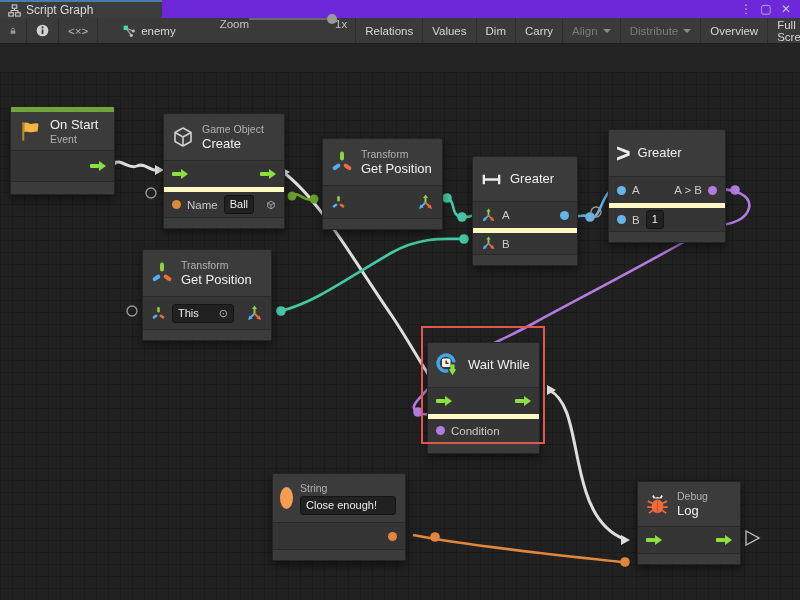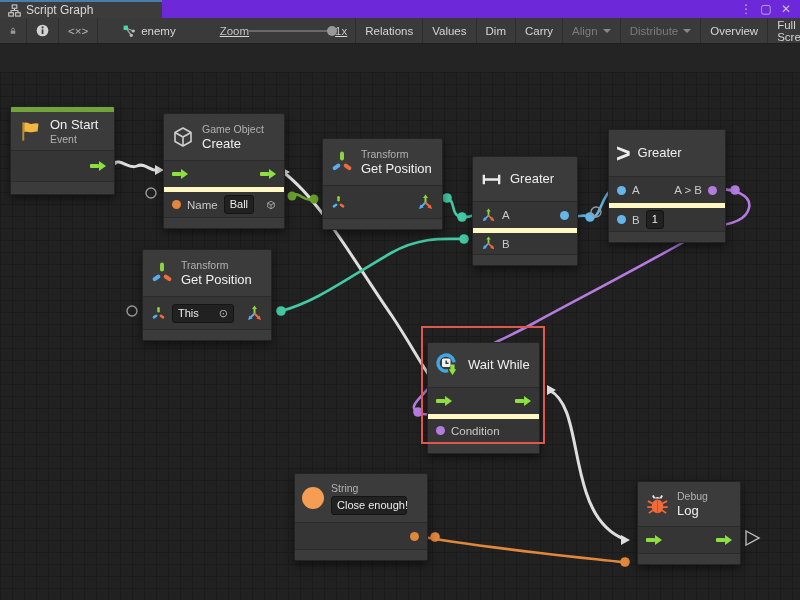--- a/index.html
+++ b/index.html
@@ -15,21 +15,21 @@
 
   
   .toolbar { height:26px; background:#3a3a3a; border-bottom:1px solid #1e1e1e; display:flex; align-items:stretch;
              color:#d6d6d6; font-size:11.5px; }
   .tbtn { display:flex; align-items:center; justify-content:center; padding:0 9px; border-right:1px solid #2d2d2d; cursor:default; }
   .tbtn.first { border-left:1px solid #2d2d2d; }
   .tbtn.disabled { color:#7c7c7c; }
   .caret { width:0; height:0; border-left:4px solid transparent; border-right:4px solid transparent;
            border-top:4px solid #8a8a8a; margin-left:5px; }
   .crumb { display:flex; align-items:center; gap:5px; padding:0 10px; margin-left:14px; }
-  .zoomgrp { display:flex; align-items:center; padding:0 8px; margin-left:26px;text-decoration:underline; }
+  .zoomgrp { display:flex; align-items:flex-start; padding:0 8px; margin-left:26px; }
   .slider { width:86px; height:2px; background:#6a6a6a; position:relative; }
   .slider .handle { position:absolute; right:-2px; top:-4px; width:10px; height:10px; border-radius:50%; background:#989898; }
   .spacer-flex { flex:1; }
 
   
   .canvas { position:relative; width:800px; height:556px; background-color:#212121;
     background-image:
       linear-gradient(#1b1b1b 1px, transparent 1px),
       linear-gradient(90deg,#1b1b1b 1px, transparent 1px),
       linear-gradient(#181818 1px, transparent 1px),
@@ -440,26 +440,26 @@
           </span>
       </div>
       <div class="row" style="height:28px">
         <span class="port-dot" style="--c: #b47be0;"></span>
         <span class="port-label">Condition</span>
       </div>
     </div>
     <div class="node-footer"></div>
   </div>
 
-  <div class="node" style="left:294px; top:401px; width:134px">
+  <div class="node" style="left:272px; top:401px; width:134px">
     <div class="node-header" style="min-height:48px">
       <span class="dot-icon" style="width:22px;height:22px"></span>
       <div class="titles">
         <div class="sub">String</div>
-        <span class="field" style="width:76px;margin-top:1px">Close enough!</span>
+        <span class="field" style="width:96px;margin-top:1px">Close enough!</span>
       </div>
     </div>
     <div class="node-body">
       <div class="row" style="height:26px">
         <span class="sp"></span>
         <span class="port-dot" style="--c: #e0873c;"></span>
       </div>
     </div>
     <div class="node-footer"></div>
   </div>

